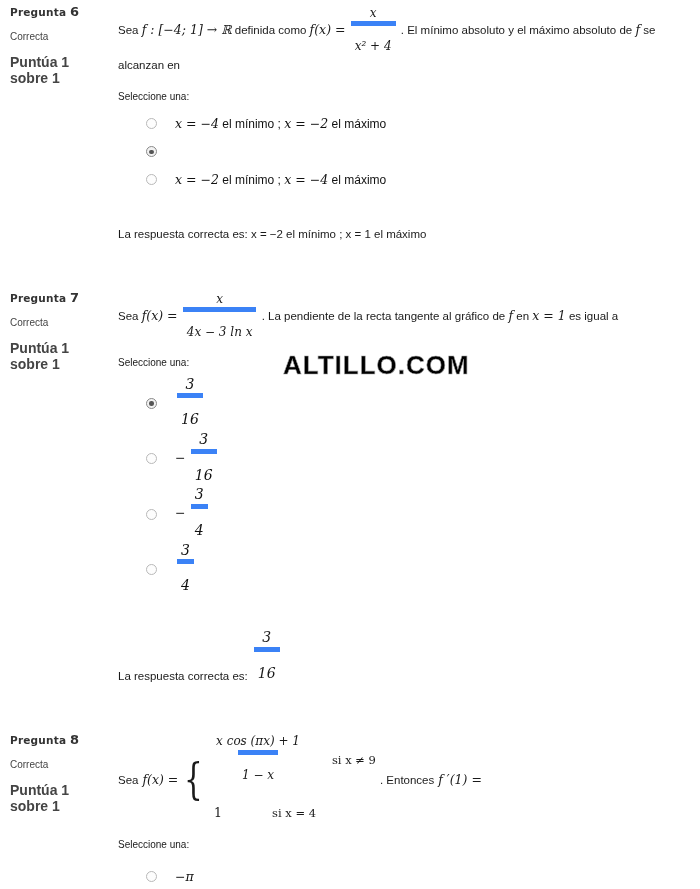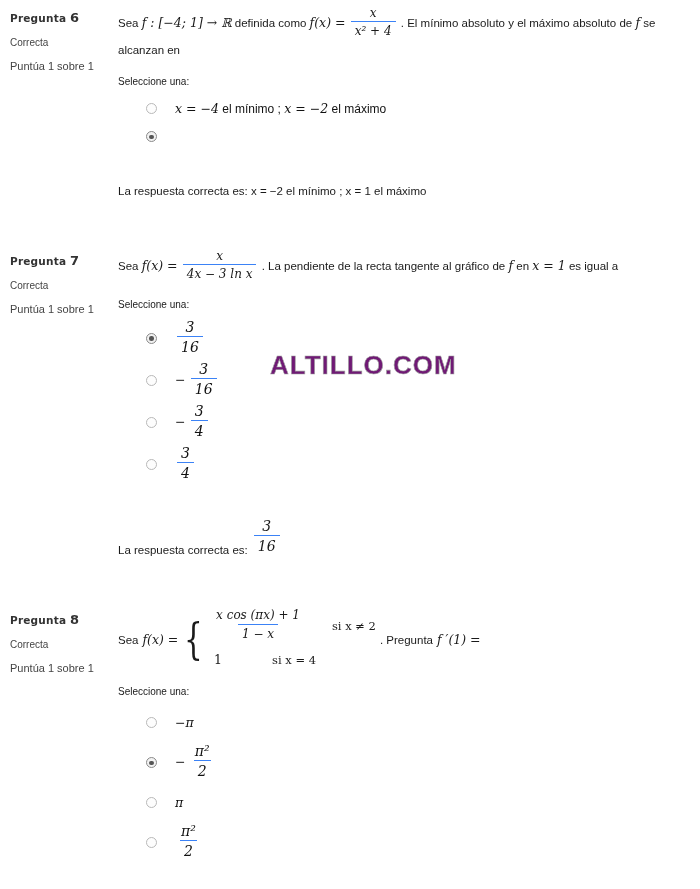--- a/index.html
+++ b/index.html
@@ -20,42 +20,43 @@
     position: relative;
   }
   .question-block {
     display: flex;
     align-items: flex-start;
     padding: 0 10px 0 10px;
   }
   .q-info {
     width: 98px;
     flex: 0 0 98px;
-    padding-top: 10px;
+    padding-top: 4px;
   }
   .q-title {
     font-family: "DejaVu Sans", sans-serif;
     font-size: 10.5px;
     font-weight: bold;
     color: #333;
     letter-spacing: 0.2px;
     margin-bottom: 12px;
   }
   .q-title .qnum {
     font-size: 13px;
     font-weight: bold;
   }
   .q-state {
     font-size: 10px;
     color: #444;
     margin-bottom: 12px;
   }
   .q-grade {
-    font-size: 11px;
+    font-size: 14px;
     color: #444;
+    font-weight: bold;
   }
   .q-body {
     flex: 1 1 auto;
     padding-top: 8px;
     padding-left: 10px;
     padding-right: 8px;
   }
   .stem {
     font-size: 11.5px;
     line-height: 20px;
@@ -132,22 +133,22 @@
     margin: 0 2px;
     position: relative;
     top: -1px;
   }
   .frac > .num {
     padding: 0 4px 1px 4px;
     font-size: 12px;
     white-space: nowrap;
   }
   .frac > .den {
-    border-top: 1px solid #3b82f6;
-    padding: 3px 4px 0 4px;
+    border-top: 5px solid #3b82f6;
+    padding: 14px 4px 0 4px;
     font-size: 12px;
     white-space: nowrap;
   }
   .frac.big > .num, .frac.big > .den { font-size: 14px; }
   .brace-wrap {
     display: inline-flex;
     align-items: center;
     vertical-align: middle;
   }
   .brace {
@@ -155,41 +156,41 @@
     font-size: 42px;
     line-height: 0.85;
     font-weight: 300;
     margin: 0 3px 0 2px;
     transform: scaleX(0.7);
   }
   .cases {
     display: inline-flex;
     flex-direction: column;
     justify-content: center;
-    gap: 8px;
+    gap: 20px;
   }
   .case-row {
     display: flex;
     align-items: center;
   }
   .case-cond {
     margin-left: 26px;
     font-family: "DejaVu Serif", serif;
     font-style: normal;
     font-size: 11.5px;
   }
   .watermark {
     position: absolute;
-    left: 270px;
+    left: 283px;
     top: 350px;
     font-family: "Liberation Sans", sans-serif;
     font-size: 26px;
     font-weight: bold;
     letter-spacing: 1px;
-    color: #701a75;
+    color: #000000;
     -webkit-text-stroke: 0.6px #9e9e9e;
     user-select: none;
   }
   .spacer-md { height: 34px; }
   .spacer-lg { height: 46px; }
 </style>
 </head>
 <body>
 
 <div class="watermark">ALTILLO.COM</div>
@@ -226,20 +227,29 @@
           <span class="answer-text">
             <span class="math">x = −4</span>
             <span>el mínimo ;</span>
             <span class="math">x = −2</span>
             <span>el máximo</span>
           </span>
         </li>
         <li class="answer">
           <span class="radio selected"></span>
         </li>
+        <li class="answer">
+          <span class="radio"></span>
+          <span class="answer-text">
+            <span class="math">x = −2</span>
+            <span>el mínimo ;</span>
+            <span class="math">x = −4</span>
+            <span>el máximo</span>
+          </span>
+        </li>
       </ul>
       <div class="spacer-md"></div>
       <div class="feedback">
         <span>La respuesta correcta es: x = −2 el mínimo ; x = 1 el máximo</span>
       </div>
     </div>
   </div>
 
   <div class="spacer-lg"></div>
 
@@ -336,29 +346,29 @@
         <span>Sea</span>
         <span class="math" style="margin-left:4px">f(x) =</span>
         <span class="brace-wrap">
           <span class="brace">{</span>
           <span class="cases">
             <span class="case-row">
               <span class="frac">
                 <span class="num">x cos (πx) + 1</span>
                 <span class="den">1 − x</span>
               </span>
-              <span class="case-cond">si x ≠ 2</span>
+              <span class="case-cond">si x ≠ 9</span>
             </span>
             <span class="case-row">
               <span class="math up" style="padding:0 4px">1</span>
               <span class="case-cond" style="margin-left:46px">si x = 4</span>
             </span>
           </span>
         </span>
-        <span style="margin-left:4px">. Pregunta</span>
+        <span style="margin-left:4px">. Entonces</span>
         <span class="math" style="margin-left:4px">f ′(1) =</span>
       </div>
       <div class="prompt">Seleccione una:</div>
       <ul class="answers">
         <li class="answer" style="min-height:32px">
           <span class="radio"></span>
           <span class="answer-text math">−π</span>
         </li>
         <li class="answer" style="min-height:40px">
           <span class="radio selected"></span>

